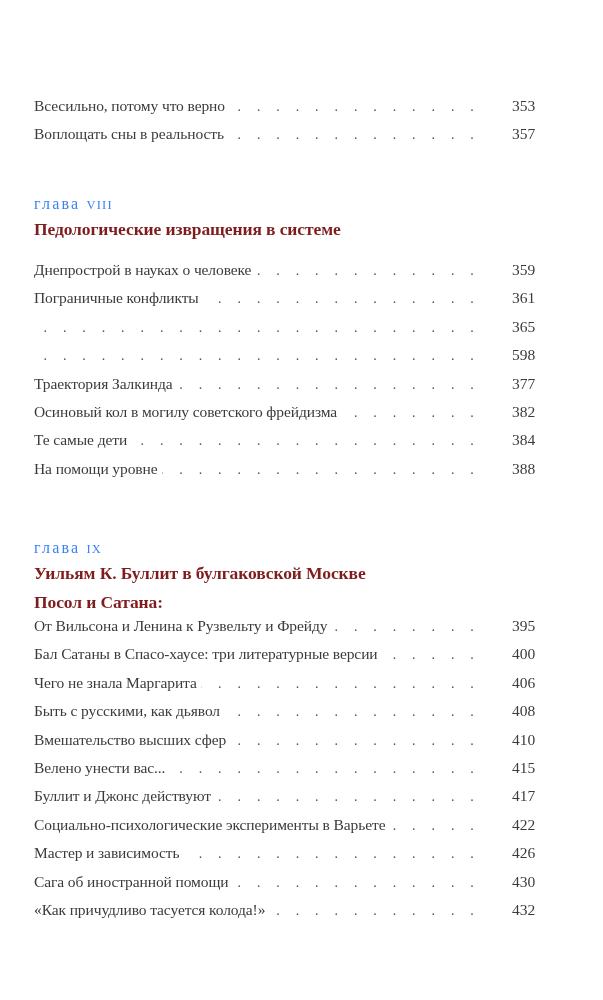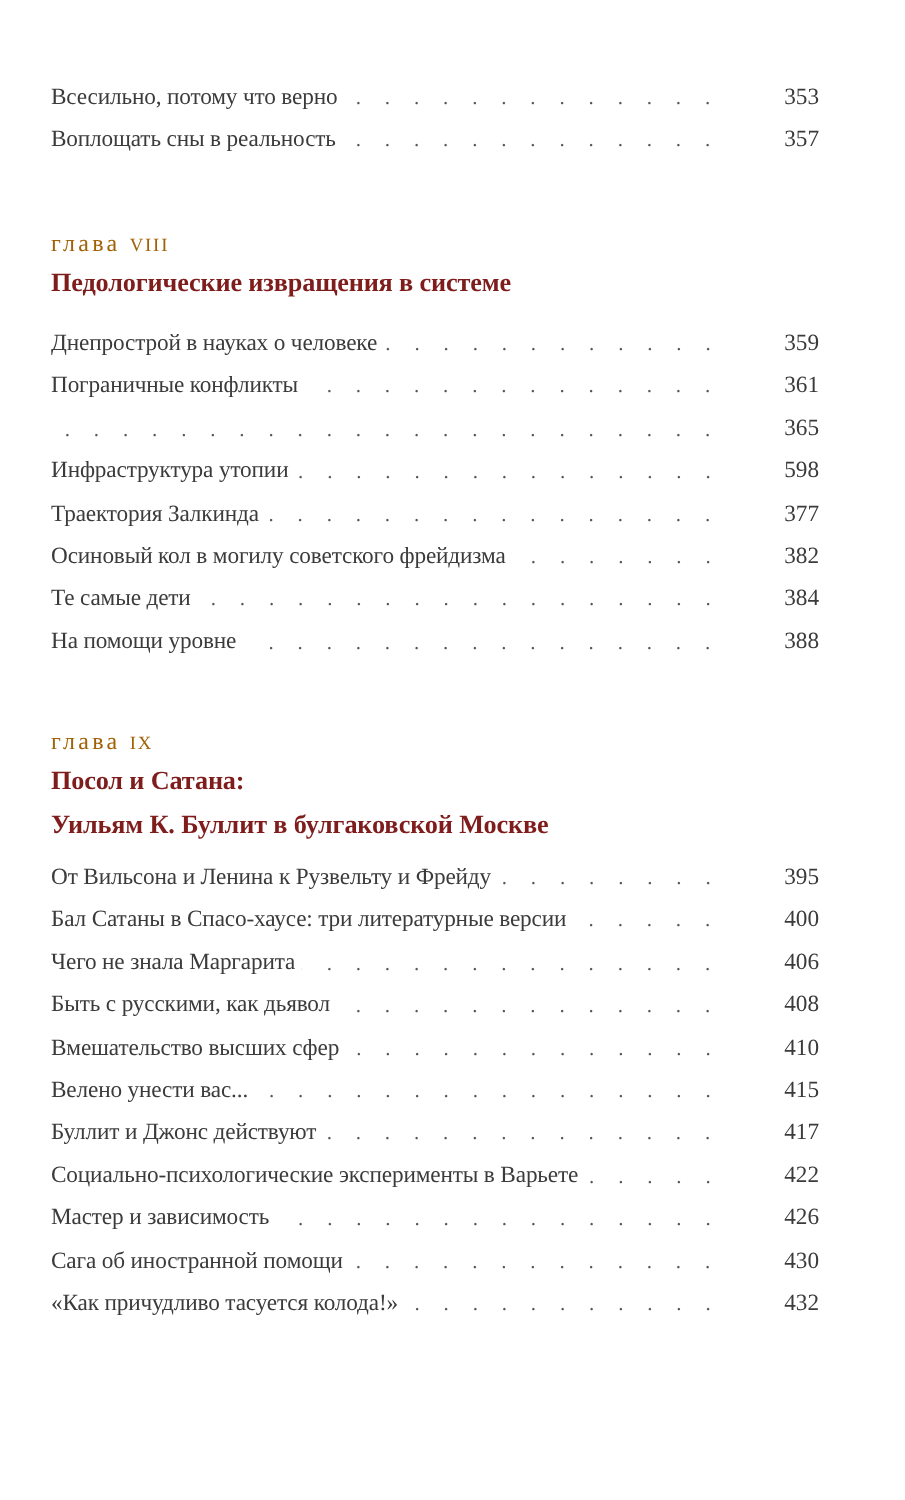--- a/index.html
+++ b/index.html
@@ -39,45 +39,46 @@
       overflow: hidden;
       color: #555;
       letter-spacing: 6.2px;
       text-align: right;
       direction: rtl;
       font-size: 14px;
       margin-right: 32px;
     }
     .toc-page {
       flex: 0 0 34px;
-      text-align: right;
+      text-align: left;
       font-size: 15.5px;
     }
     .chapter-label {
       font-size: 16px;
       letter-spacing: 2.2px;
-      color: #a16207;
+      color: #3b82f6;
       line-height: 22px;
       height: 22px;
     }
     .chapter-label .roman {
       font-size: 12.5px;
       letter-spacing: 1.2px;
     }
     .chapter-title {
       font-weight: bold;
       font-size: 17.5px;
       line-height: 29px;
       color: #7f1d1d;
       letter-spacing: -0.1px;
     }
     .section {
       position: absolute;
       left: 0;
       width: 512px;
+      margin-top: 41px;
     }
   </style>
 </head>
 <body>
 
 <div class="page">
 
   <div class="section" style="top:51px">
     <div class="toc-row">
       <span class="toc-title">Всесильно, потому что верно</span>
@@ -110,21 +111,20 @@
     <div class="toc-row">
       <span class="toc-title">Пограничные конфликты</span>
       <span class="toc-leader">. . . . . . . . . . . . . . . . . . . . . . . . . . . . . . . . . . . . . . . . . . . . . . . . . . . . . . . . . . . . . . . .</span>
       <span class="toc-page">361</span>
     </div>
     <div class="toc-row">
       <span class="toc-leader">. . . . . . . . . . . . . . . . . . . . . . . . . . . . . . . . . . . . . . . . . . . . . . . . . . . . . . . . . . . . . . . .</span>
       <span class="toc-page">365</span>
     </div>
     <div class="toc-row">
-      <span class="toc-title">Инфраструктура утопии</span>
       <span class="toc-leader">. . . . . . . . . . . . . . . . . . . . . . . . . . . . . . . . . . . . . . . . . . . . . . . . . . . . . . . . . . . . . . . .</span>
       <span class="toc-page">598</span>
     </div>
     <div class="toc-row">
       <span class="toc-title">Траектория Залкинда</span>
       <span class="toc-leader">. . . . . . . . . . . . . . . . . . . . . . . . . . . . . . . . . . . . . . . . . . . . . . . . . . . . . . . . . . . . . . . .</span>
       <span class="toc-page">377</span>
     </div>
     <div class="toc-row">
       <span class="toc-title">Осиновый кол в могилу советского фрейдизма</span>
@@ -136,28 +136,28 @@
       <span class="toc-leader">. . . . . . . . . . . . . . . . . . . . . . . . . . . . . . . . . . . . . . . . . . . . . . . . . . . . . . . . . . . . . . . .</span>
       <span class="toc-page">384</span>
     </div>
     <div class="toc-row">
       <span class="toc-title">На помощи уровне</span>
       <span class="toc-leader">. . . . . . . . . . . . . . . . . . . . . . . . . . . . . . . . . . . . . . . . . . . . . . . . . . . . . . . . . . . . . . . .</span>
       <span class="toc-page">388</span>
     </div>
   </div>
 
-  <div class="section" style="top:484px">
+  <div class="section" style="top:496px">
     <div class="chapter-label">
       <span>глава</span>
       <span class="roman">IX</span>
     </div>
     <div class="chapter-title">
+      <div>Уильям К. Буллит в булгаковской Москве</div>
       <div>Посол и Сатана:</div>
-      <div>Уильям К. Буллит в булгаковской Москве</div>
     </div>
   </div>
 
   <div class="section" style="top:571px">
     <div class="toc-row">
       <span class="toc-title">От Вильсона и Ленина к Рузвельту и Фрейду</span>
       <span class="toc-leader">. . . . . . . . . . . . . . . . . . . . . . . . . . . . . . . . . . . . . . . . . . . . . . . . . . . . . . . . . . . . . . . .</span>
       <span class="toc-page">395</span>
     </div>
     <div class="toc-row">

